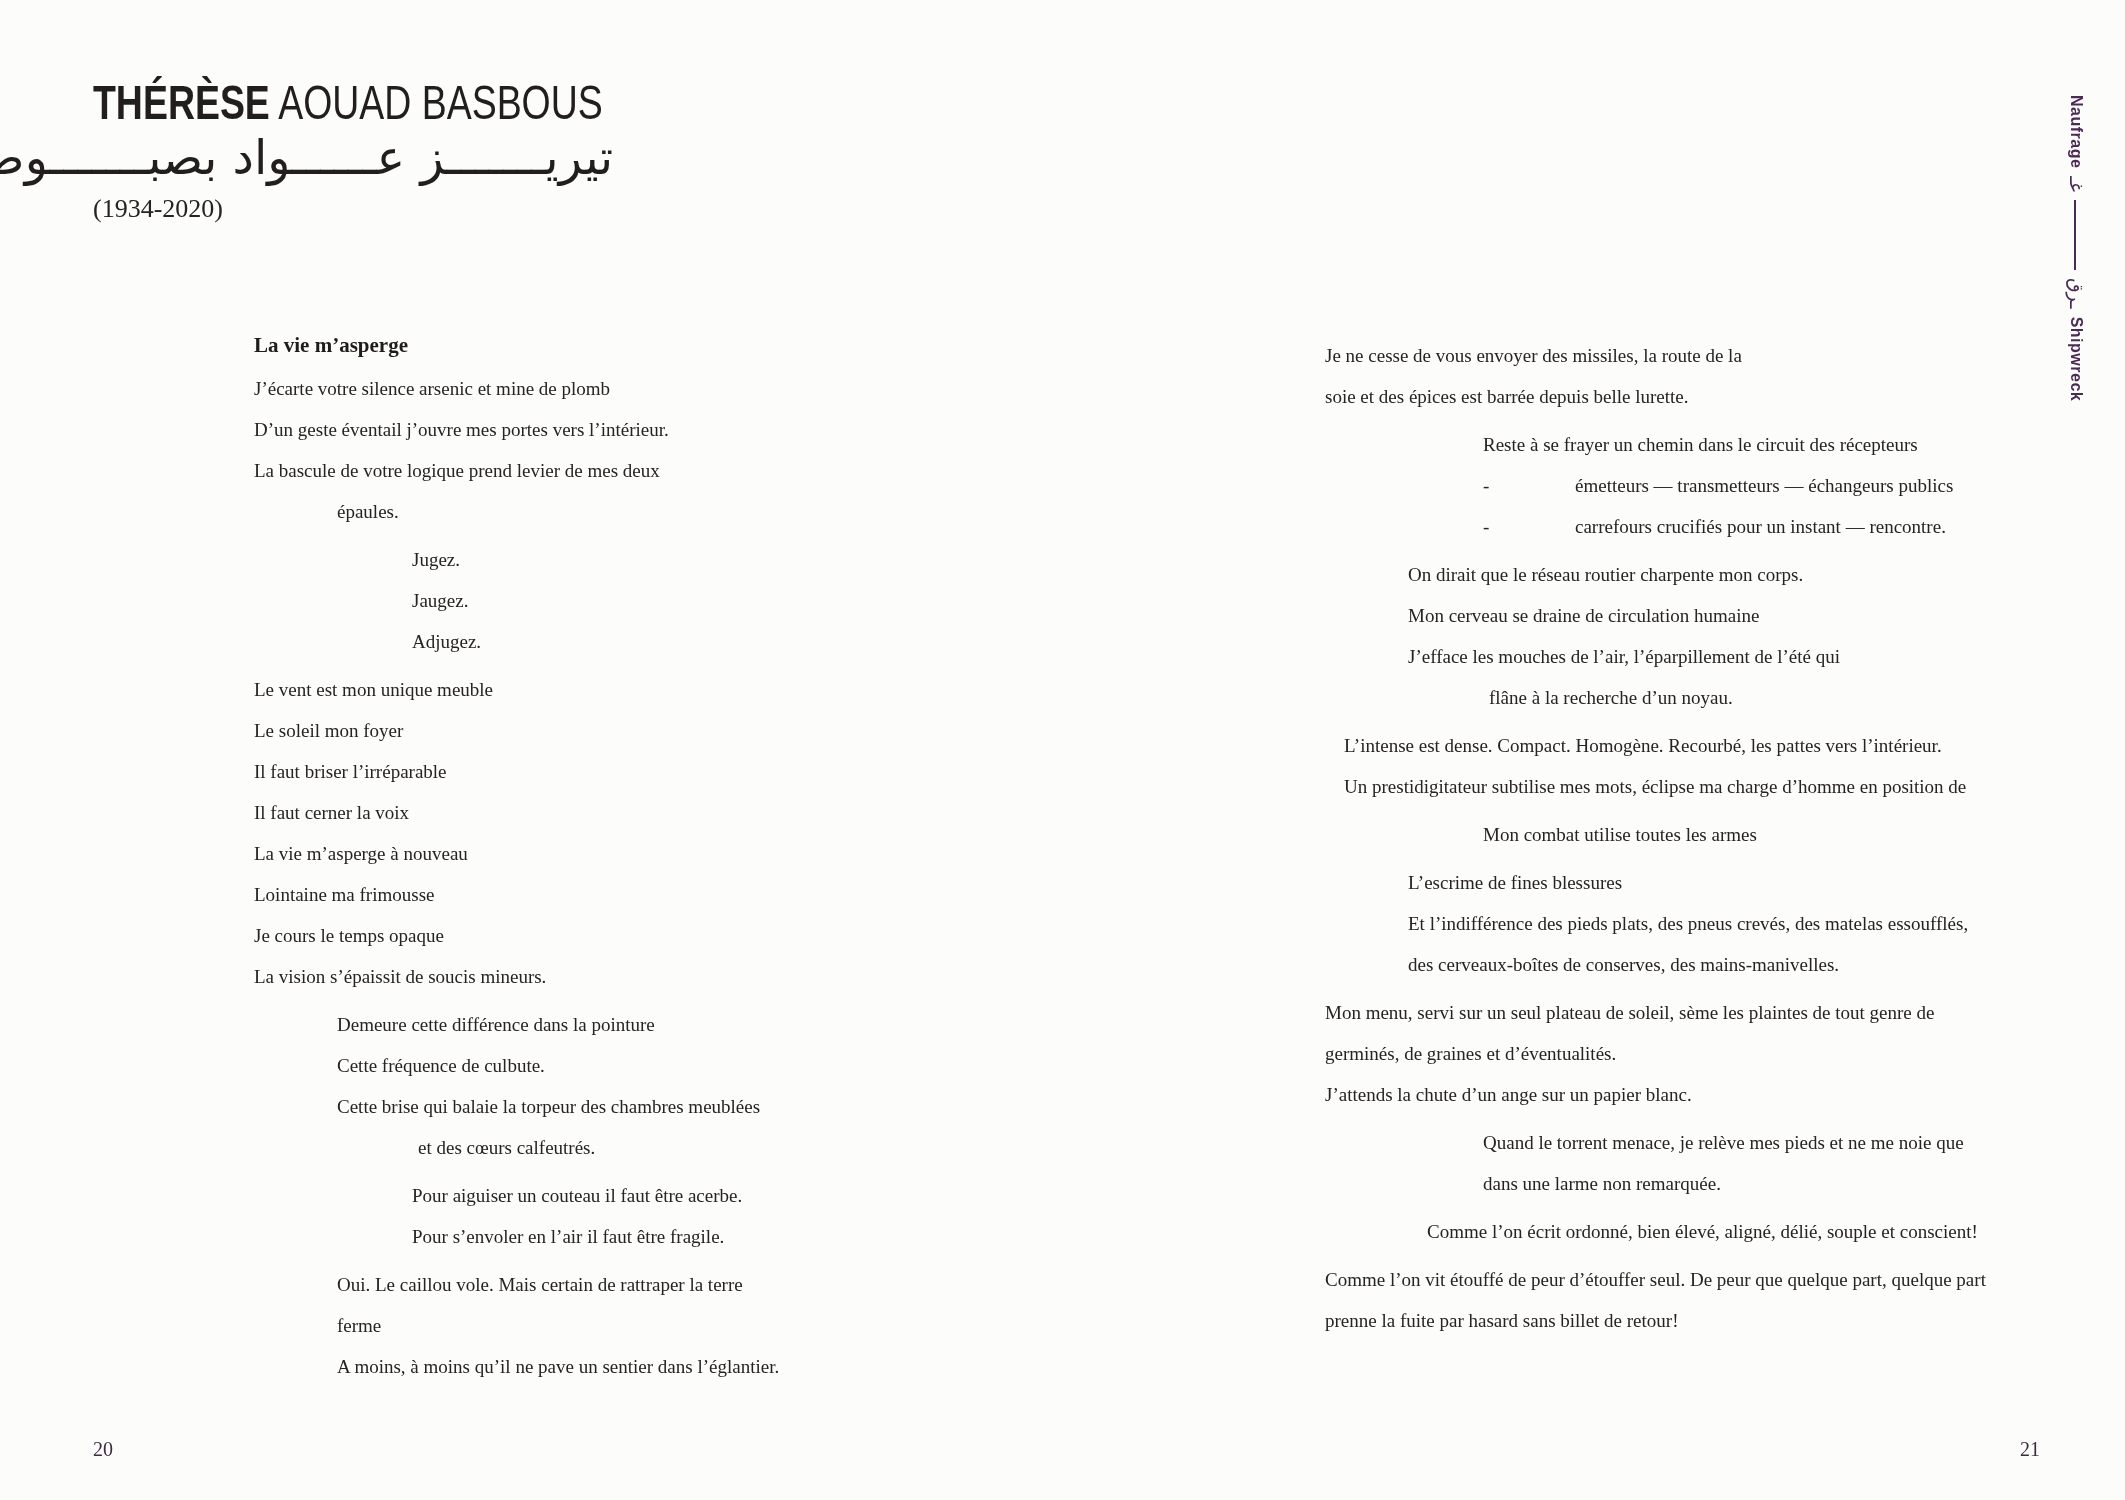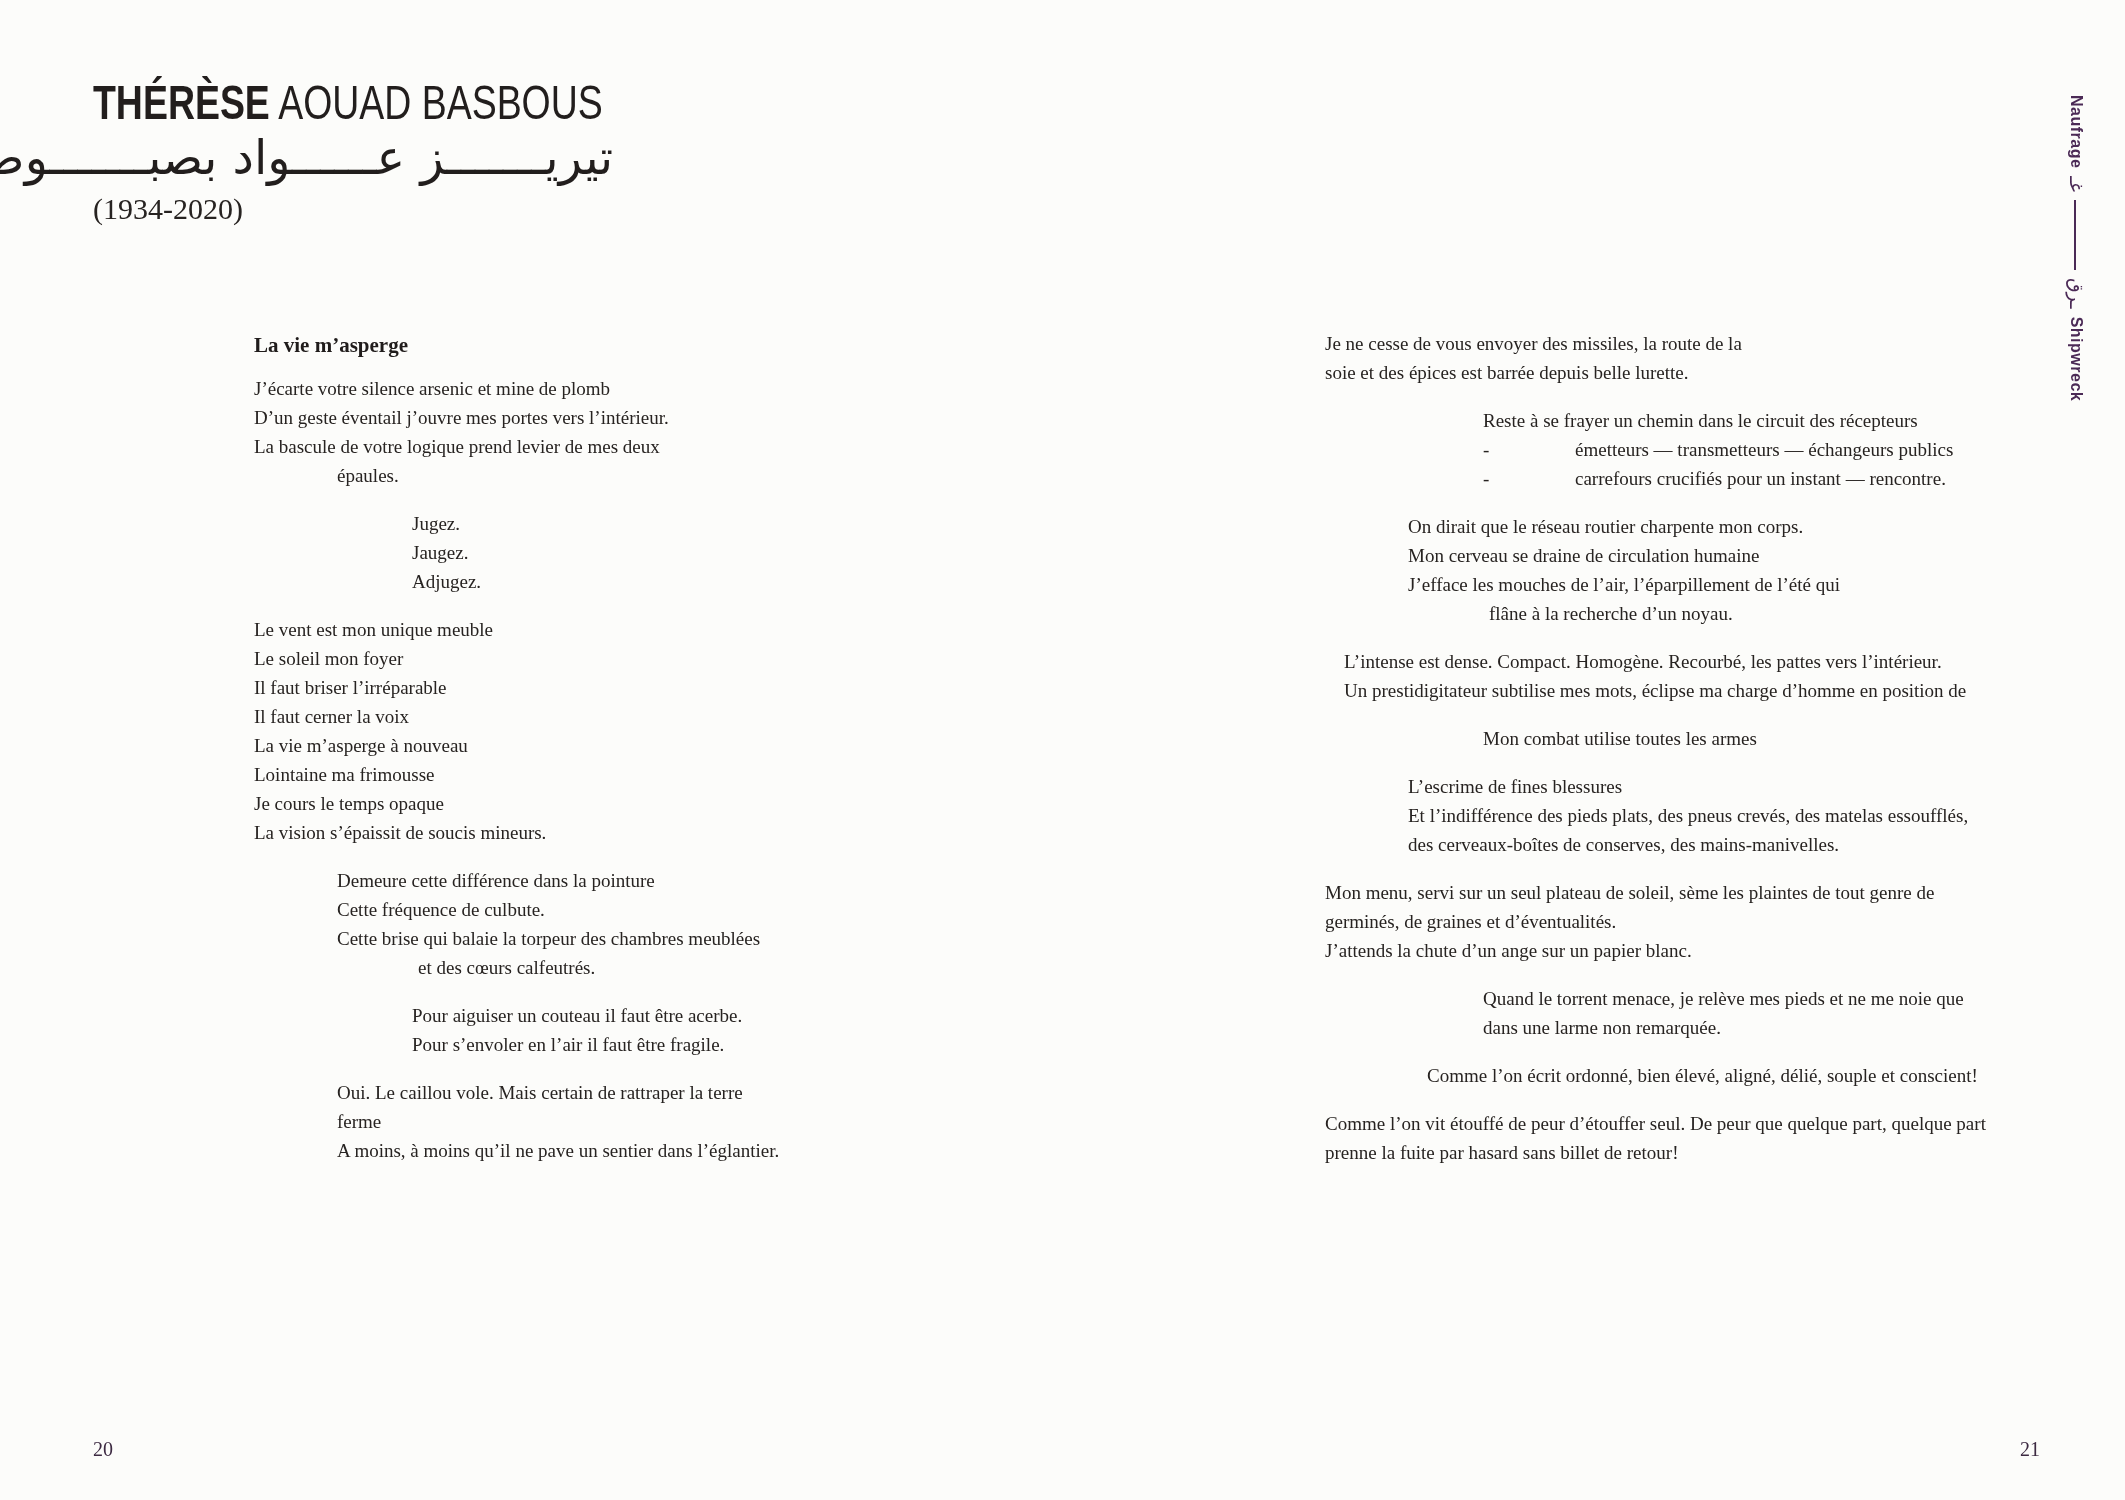--- a/index.html
+++ b/index.html
@@ -16,29 +16,29 @@
     font-size:48px;line-height:50px;letter-spacing:0px;color:#221e1d;
     transform:scaleX(0.78);transform-origin:0 0;white-space:nowrap;
   }
   .author-latin .bold{font-weight:700;}
   .author-latin .light{font-weight:400;}
   .author-arabic{
     font-family:"DejaVu Sans", sans-serif;
     font-size:48px;line-height:58px;color:#221e1d;white-space:nowrap;
     direction:rtl;text-align:left;width:520px;
   }
-  .author-dates{font-size:30px;line-height:34px;color:#272321;margin-top:6px;}
+  .author-dates{font-size:26px;line-height:34px;color:#272321;margin-top:6px;}
 
   
   .poem-col{position:absolute;white-space:nowrap;}
   #left-poem{left:254px;top:330px;}
   #right-poem{left:1325px;top:329px;}
   .poem-title{font-size:21px;font-weight:700;line-height:30px;margin:0 0 14px 0;color:#201c1b;}
   .stanza{margin:0 0 19px 0;}
-  .line{font-size:19px;line-height:29px;}
+  .line{font-size:19px;line-height:29px;margin-top:12px;}
   .i0{padding-left:0;}
   .i1{padding-left:7px;}
   .i2{padding-left:19px;}
   .i3{padding-left:83px;}
   .i4{padding-left:102px;}
   .i5{padding-left:158px;}
   .i6{padding-left:164px;}
   .dash-cell{display:inline-block;width:92px;}
 
   

